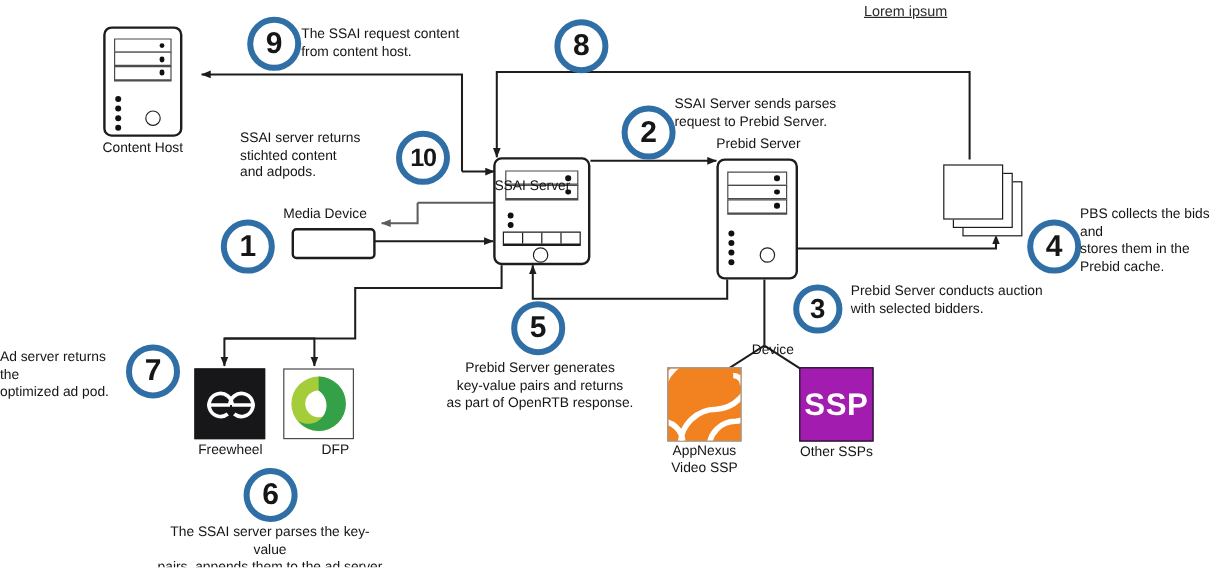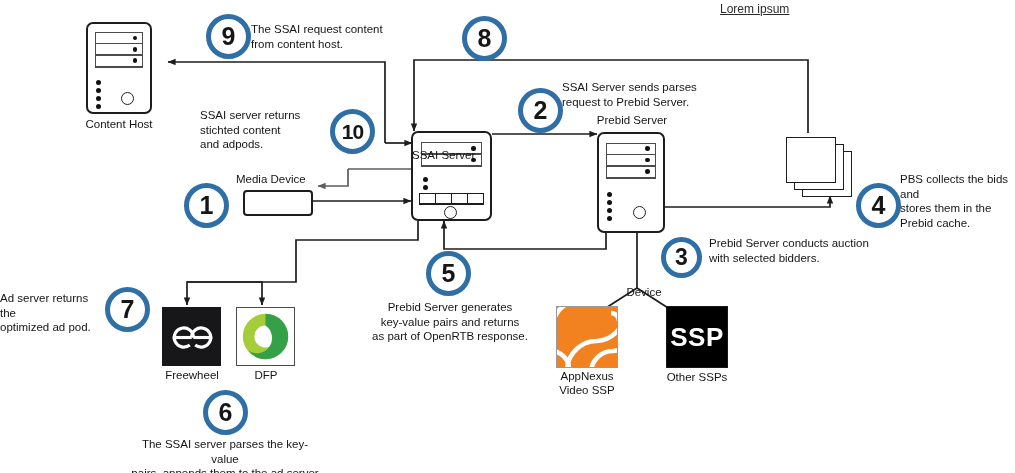--- a/index.html
+++ b/index.html
@@ -137,21 +137,21 @@
   .logo{
     position:absolute;
     box-sizing:border-box;
     z-index:5;
     overflow:hidden;
   }
   .logo-freewheel{background:#17171a;border:1px solid #17171a;}
   .logo-dfp{background:#ffffff;border:1.6px solid #4a4a4a;}
   .logo-appnexus{background:#f1821f;border:1px solid #9a9a9a;}
   .logo-ssp{
-    background:#000000;
+    background:#a21caf;
     border:1px solid #17171a;
     display:flex;align-items:center;justify-content:center;
   }
   .logo-ssp span{
     color:#ffffff;
     font-size:26px;
     font-weight:bold;
     letter-spacing:.5px;
     font-family:"Liberation Sans","DejaVu Sans",sans-serif;
   }
@@ -283,21 +283,21 @@
   <div class="nlabel" style="left:153px;top:368px;width:78px;">Freewheel</div>
 
   <div class="logo logo-dfp" style="left:236px;top:307px;width:59px;height:59px;">
     <svg viewBox="0 0 59 59" width="57" height="57">
       <path d="M29.5,6 A23.5,23.5 0 0,0 29.5,53 A23.5,23.5 0 0,0 29.5,6 Z
                M29.5,18 A11.5,11.5 0 1,1 29.5,41 A11.5,11.5 0 1,1 29.5,18 Z" fill="#a5cd39" fill-rule="evenodd"></path>
       <path d="M29.5,6 A23.5,23.5 0 0,1 29.5,53 A23.5,23.5 0 0,1 11.5,44
                A11.5,11.5 0 1,0 29.5,18 Z" fill="#34a047"></path>
     </svg>
   </div>
-  <div class="nlabel" style="left:241px;top:368px;width:50px;">DFP</div>
+  <div class="nlabel" style="left:241px;top:368px;width:50px;text-align:right;">DFP</div>
 
   <div class="logo logo-appnexus" style="left:556px;top:306px;width:62px;height:62px;">
     <svg viewBox="0 0 62 62" width="62" height="62">
       <g fill="none" stroke="#ffffff" stroke-width="4.6" stroke-linecap="butt">
         <path d="M-4,20 A26,26 0 0,1 24,-6"></path>
         <path d="M10,64 A30,30 0 0,1 40,34 A30,30 0 0,0 68,6"></path>
         <path d="M34,66 A22,22 0 0,1 56,44 A22,22 0 0,0 70,38"></path>
         <path d="M-6,44 A18,18 0 0,1 12,62"></path>
         <path d="M62,14 A8,8 0 0,0 54,6"></path>
       </g>

